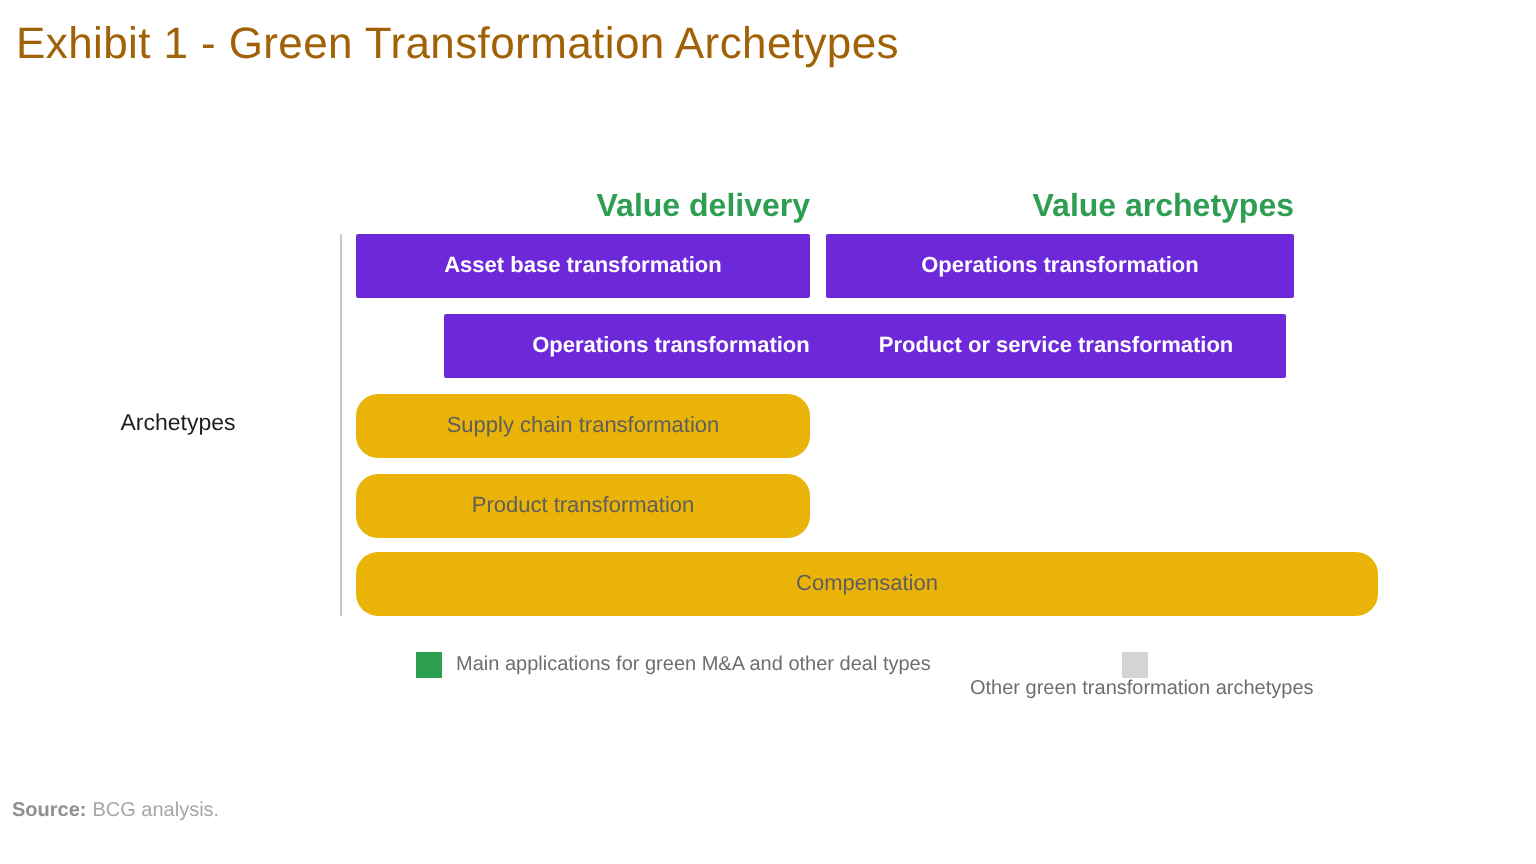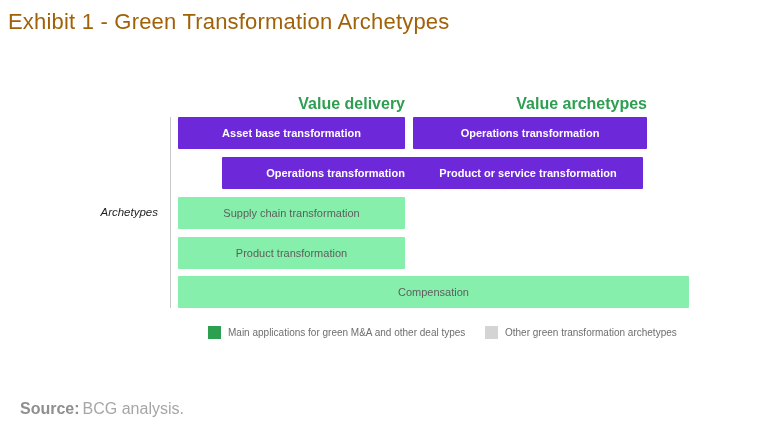--- a/index.html
+++ b/index.html
@@ -40,73 +40,72 @@
     width: 1px;
     height: 191px;
     background: #c9c9c9;
   }
 
   .axis-label {
     position: absolute;
     left: 20px;
     top: 206px;
     width: 138px;
-    text-align: right;
+    text-align: center;
     font-size: 11.5px;
     color: #1e1e1e;
-    font-style: italic;
   }
 
   .box {
     position: absolute;
     height: 32px;
     display: flex;
     align-items: center;
     justify-content: center;
     font-size: 11px;
     border-radius: 1px;
     text-align: center;
   }
   .box.main  { background: #6d28d9; color: #ffffff; font-weight: bold; }
-  .box.other { background: #86efac; color: #5e5e5e; }
+  .box.other { background: #eab308; color: #5e5e5e; border-radius: 11px; }
 
   .b-r0l { left: 178px; top: 117px; width: 227px; }
   .b-r0r { left: 413px; top: 117px; width: 234px; }
   .b-r1l { left: 178px; top: 157px; width: 227px; margin-left: 44px; }
   .b-r1r { left: 413px; top: 157px; width: 230px; }
   .b-r2l { left: 178px; top: 197px; width: 227px; }
   .b-r3l { left: 178px; top: 237px; width: 227px; }
   .b-r4  { left: 178px; top: 276px; width: 511px; }
 
   .legend-item {
     position: absolute;
     top: 326px;
     display: flex;
     align-items: center;
     font-size: 10px;
     color: #6e6e6e;
     white-space: nowrap;
     padding-left: 28px;
   }
   .legend-item.first  { left: 180px; }
-  .legend-item.second { left: 457px; }
+  .legend-item.second { left: 457px; flex-direction: column; }
   .swatch {
     width: 13px;
     height: 13px;
     margin-right: 7px;
     flex: 0 0 auto;
   }
   .swatch.main  { background: #2da04f; }
   .swatch.other { background: #d4d4d4; }
 
   .source-line {
     position: absolute;
-    left: 20px;
+    left: 6px;
     top: 400px;
-    font-size: 16px;
+    font-size: 10px;
     color: #a6a6a6;
   }
   .source-line .source-prefix {
     font-weight: bold;
     color: #8f8f8f;
     margin-right: 3px;
   }
 </style>
 </head>
 <body>

